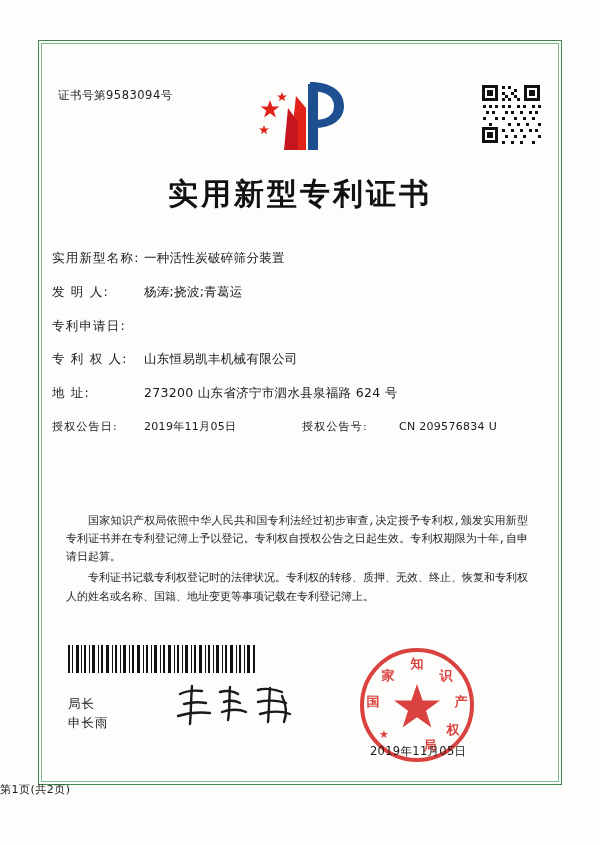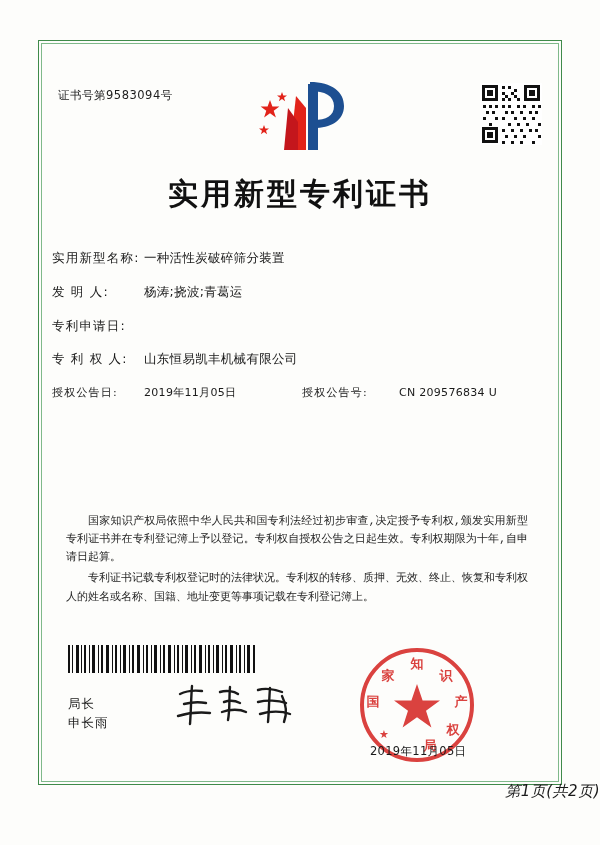--- a/index.html
+++ b/index.html
@@ -168,25 +168,24 @@
     left: 370px; top: 744px;
     font-size: 11.5px;
     color: #1a1a1a;
     letter-spacing: 0.3px;
   }
 
   
   .page-no {
     position: absolute;
     left: 0; right: 0; top: 782px;
-    text-align: right;
-    font-size: 15px;
+    text-align: left;
+    font-size: 11px;
     color: #1a1a1a;
     letter-spacing: 0.5px;
-    font-style: italic;
   }
   .footnote {
     position: absolute;
     left: 0; right: 0; top: 859px;
     text-align: center;
     font-size: 10.5px;
     color: #2a2a2a;
     letter-spacing: 0.5px;
   }
 </style>
@@ -298,20 +297,24 @@
       <span class="field-label">发 明 人:</span>
       <span class="field-value">杨涛;挠波;青葛运</span>
     </div>
     <div class="field-row">
       <span class="field-label">专利申请日:</span>
     </div>
     <div class="field-row">
       <span class="field-label">专 利 权 人:</span>
       <span class="field-value">山东恒易凯丰机械有限公司</span>
     </div>
+    <div class="field-row">
+      <span class="field-label">地        址:</span>
+      <span class="field-value">273200 山东省济宁市泗水县泉福路 624 号</span>
+    </div>
     <div class="row-split">
       <span class="split-left">
         <span class="field-label">授权公告日:</span>
         <span class="field-value">2019年11月05日</span>
       </span>
       <span class="split-right">
         <span class="field-label">授权公告号:</span>
         <span class="field-value">CN 209576834 U</span>
       </span>
     </div>

